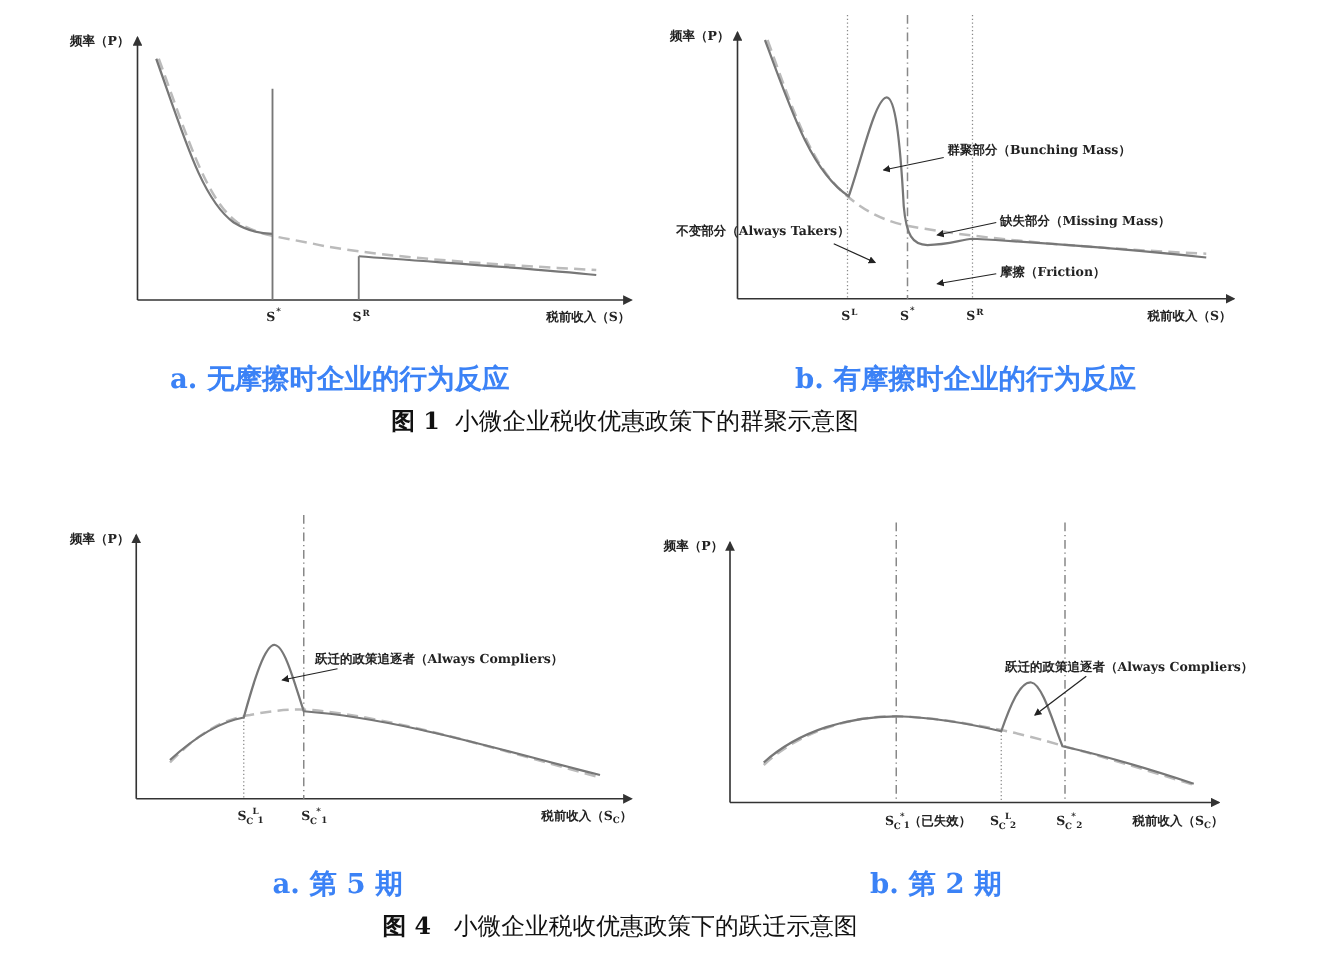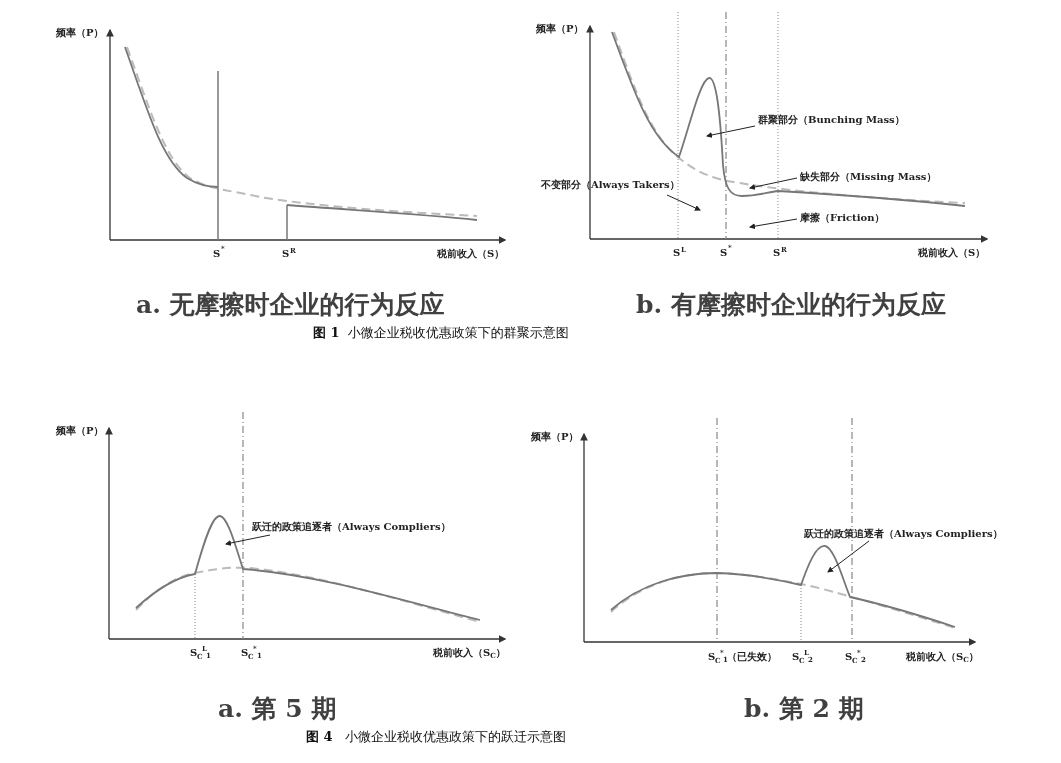--- a/index.html
+++ b/index.html
@@ -1,22 +1,22 @@
 <!DOCTYPE html>
 <html><head>
 <meta charset="utf-8">
 <style>
   html, body { margin: 0; padding: 0; background: #ffffff; }
   body { width: 1061px; height: 763px; position: relative; overflow: hidden;
          font-family: "DejaVu Serif", "Liberation Serif", serif; color: #111; }
   svg.panel { position: absolute; left: 0; top: 0; }
   .caption { position: absolute; font-family: "DejaVu Serif", "Liberation Serif", serif;
-             font-size: 25px; color: #404040; white-space: nowrap; }
+             font-size: 22px; color: #3b82f6; white-space: nowrap; }
   .caption.sub { font-weight: bold; }
-  .fig-title { position: absolute; font-size: 13px; white-space: nowrap; color: #111;
+  .fig-title { position: absolute; font-size: 19px; white-space: nowrap; color: #111;
                font-family: "DejaVu Serif", "Liberation Serif", serif; }
   .fig-title b { font-weight: bold; }
   text { font-family: "DejaVu Serif", "Liberation Serif", serif; fill: #222; }
   text.axis { font-size: 10px; font-weight: bold; }
   text.note { font-size: 10px; font-weight: bold; }
   text.tick { font-size: 10px; font-weight: bold; }
   text.sub { font-size: 7px; font-weight: bold; }
 </style>
 </head>
 <body>
@@ -148,16 +148,16 @@
   </g>
 </svg>
 
 <div class="caption sub" style="left:136px; top:288px;">a. 无摩擦时企业的行为反应</div>
 <div class="caption sub" style="left:636px; top:288px;">b. 有摩擦时企业的行为反应</div>
 <div class="fig-title" style="left:313px; top:324px;">
   <b>图 1</b>&nbsp;&nbsp;<span>小微企业税收优惠政策下的群聚示意图</span>
 </div>
 
 <div class="caption sub" style="left:218px; top:692px;">a.  第 5 期</div>
-<div class="caption sub" style="left:744px; top:692px;text-align:right;">b.  第 2 期</div>
+<div class="caption sub" style="left:696px; top:692px;text-align:right;">b.  第 2 期</div>
 <div class="fig-title" style="left:306px; top:728px;">
   <b>图 4</b>&nbsp;&nbsp;&nbsp;<span>小微企业税收优惠政策下的跃迁示意图</span>
 </div>
 
 </body></html>

